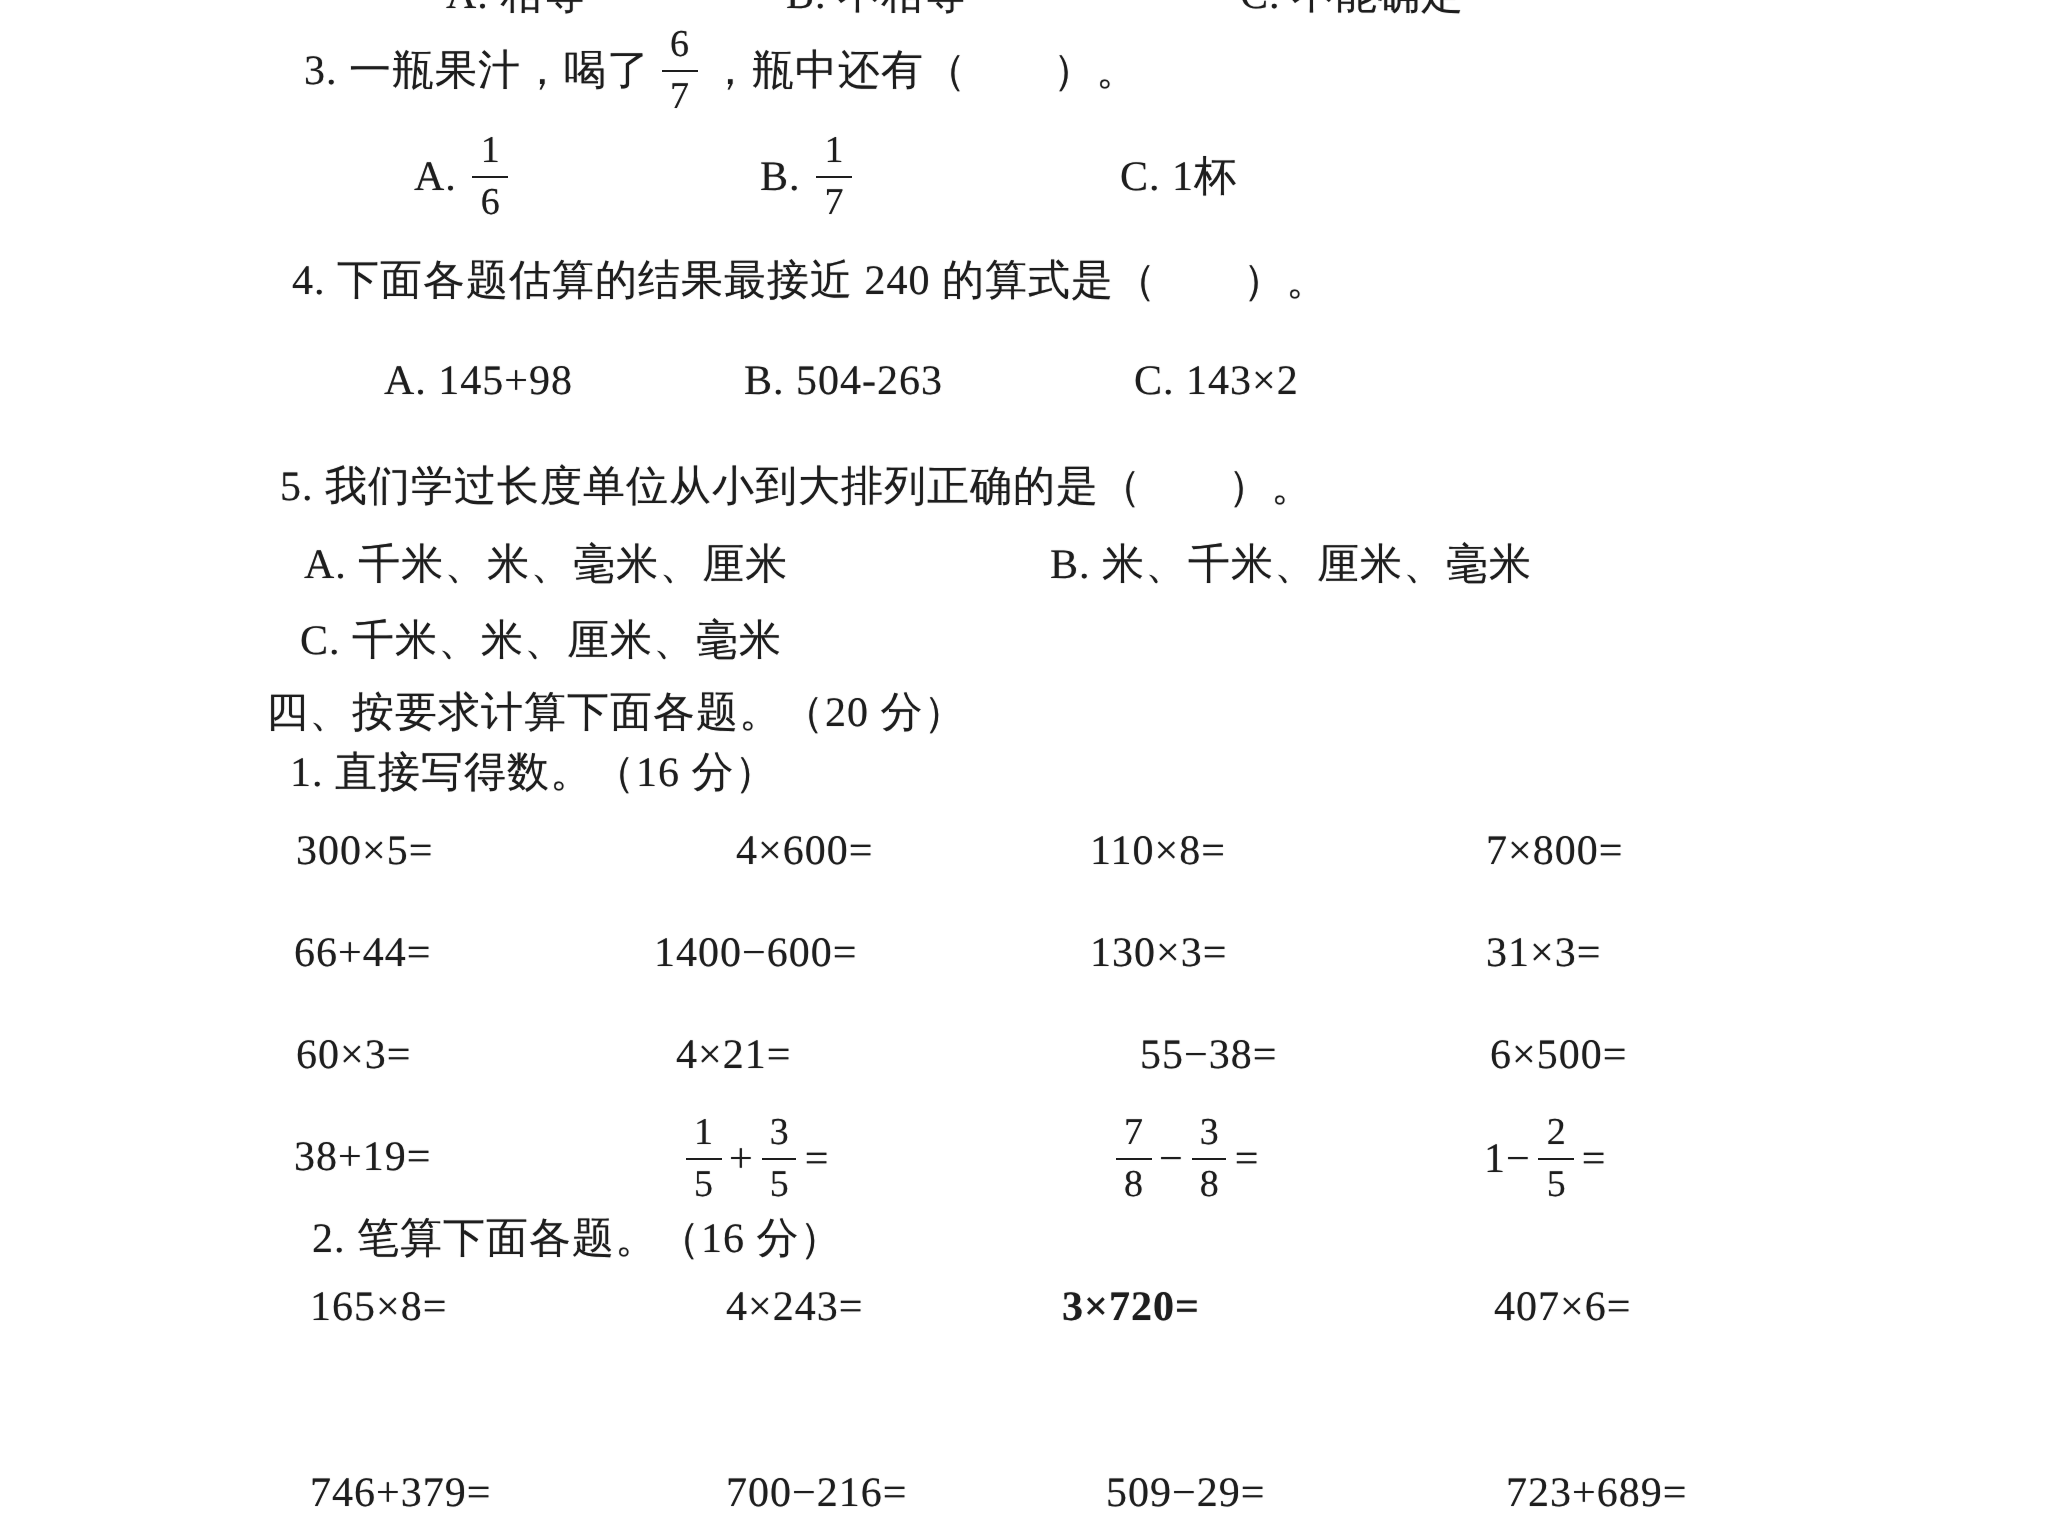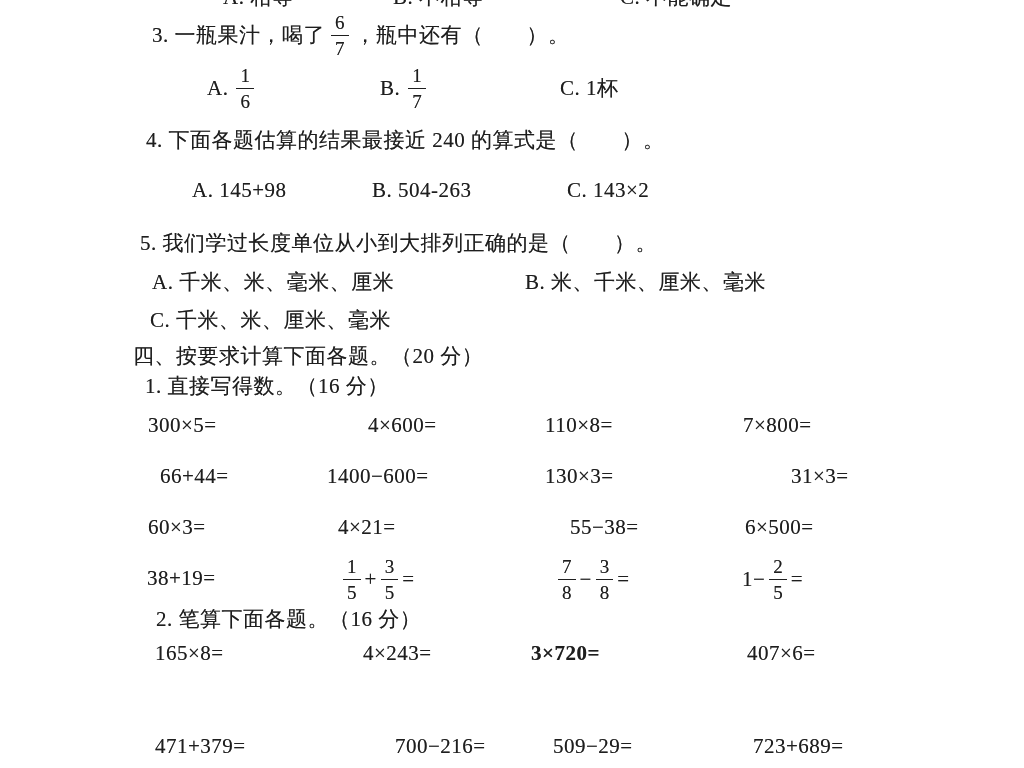--- a/index.html
+++ b/index.html
@@ -77,24 +77,24 @@
   <div class="abs cn" style="top:344px;left:133px;">四、按要求计算下面各题。（20 分）</div>
   <div class="abs cn" style="top:374px;left:145px;">1. 直接写得数。（16 分）</div>
 
   <div class="abs row-cells" style="top:413px;">
     <span class="abs math" style="left:148px;">300×5=</span>
     <span class="abs math" style="left:338px;margin-left:30px;">4×600=</span>
     <span class="abs math" style="left:545px;">110×8=</span>
     <span class="abs math" style="left:743px;">7×800=</span>
   </div>
   <div class="abs row-cells" style="top:464px;">
-    <span class="abs math" style="left:147px;margin-left:13px;">66+44=</span>
+    <span class="abs math" style="left:147px;">66+44=</span>
     <span class="abs math" style="left:327px;">1400−600=</span>
     <span class="abs math" style="left:545px;">130×3=</span>
-    <span class="abs math" style="left:743px;margin-left:48px;">31×3=</span>
+    <span class="abs math" style="left:743px;">31×3=</span>
   </div>
   <div class="abs row-cells" style="top:515px;">
     <span class="abs math" style="left:148px;">60×3=</span>
     <span class="abs math" style="left:338px;">4×21=</span>
     <span class="abs math" style="left:570px;">55−38=</span>
     <span class="abs math" style="left:745px;">6×500=</span>
   </div>
 
   <div class="abs row-frac" style="top:554px;">
     <span class="abs math" style="left:147px;top:12px;">38+19=</span>
@@ -138,19 +138,19 @@
   <div class="abs cn" style="top:607px;left:140px;margin-left:16px;">2. 笔算下面各题。（16 分）</div>
 
   <div class="abs row-cells" style="top:641px;">
     <span class="abs math" style="left:155px;">165×8=</span>
     <span class="abs math" style="left:363px;">4×243=</span>
     <span class="abs math" style="left:531px;font-weight:bold;">3×720=</span>
     <span class="abs math" style="left:747px;">407×6=</span>
   </div>
 
   <div class="abs row-cells" style="top:734px;">
-    <span class="abs math" style="left:155px;">471+379=</span>
-    <span class="abs math" style="left:363px;margin-left:32px;">700−216=</span>
+    <span class="abs math" style="left:155px;">746+379=</span>
+    <span class="abs math" style="left:363px;">700−216=</span>
     <span class="abs math" style="left:553px;">509−29=</span>
     <span class="abs math" style="left:753px;">723+689=</span>
   </div>
 
 </div>
 
 </body></html>

